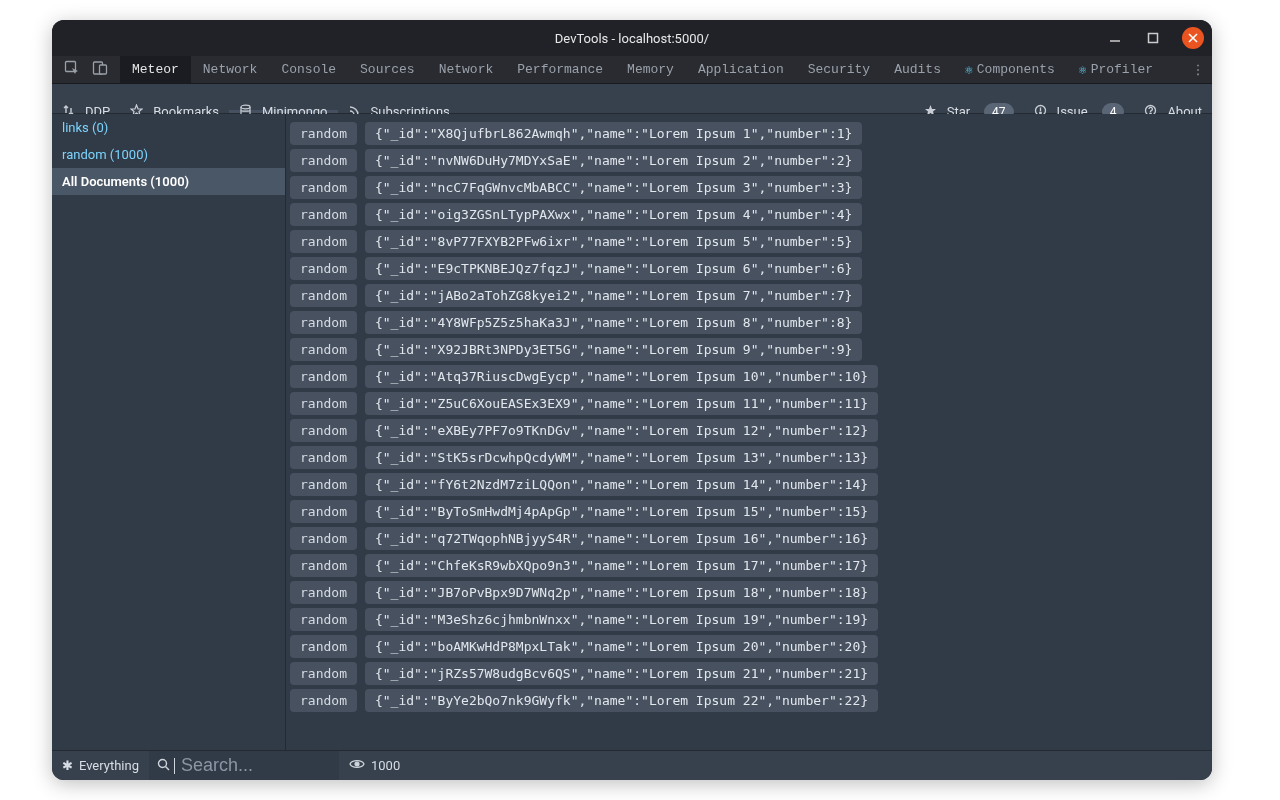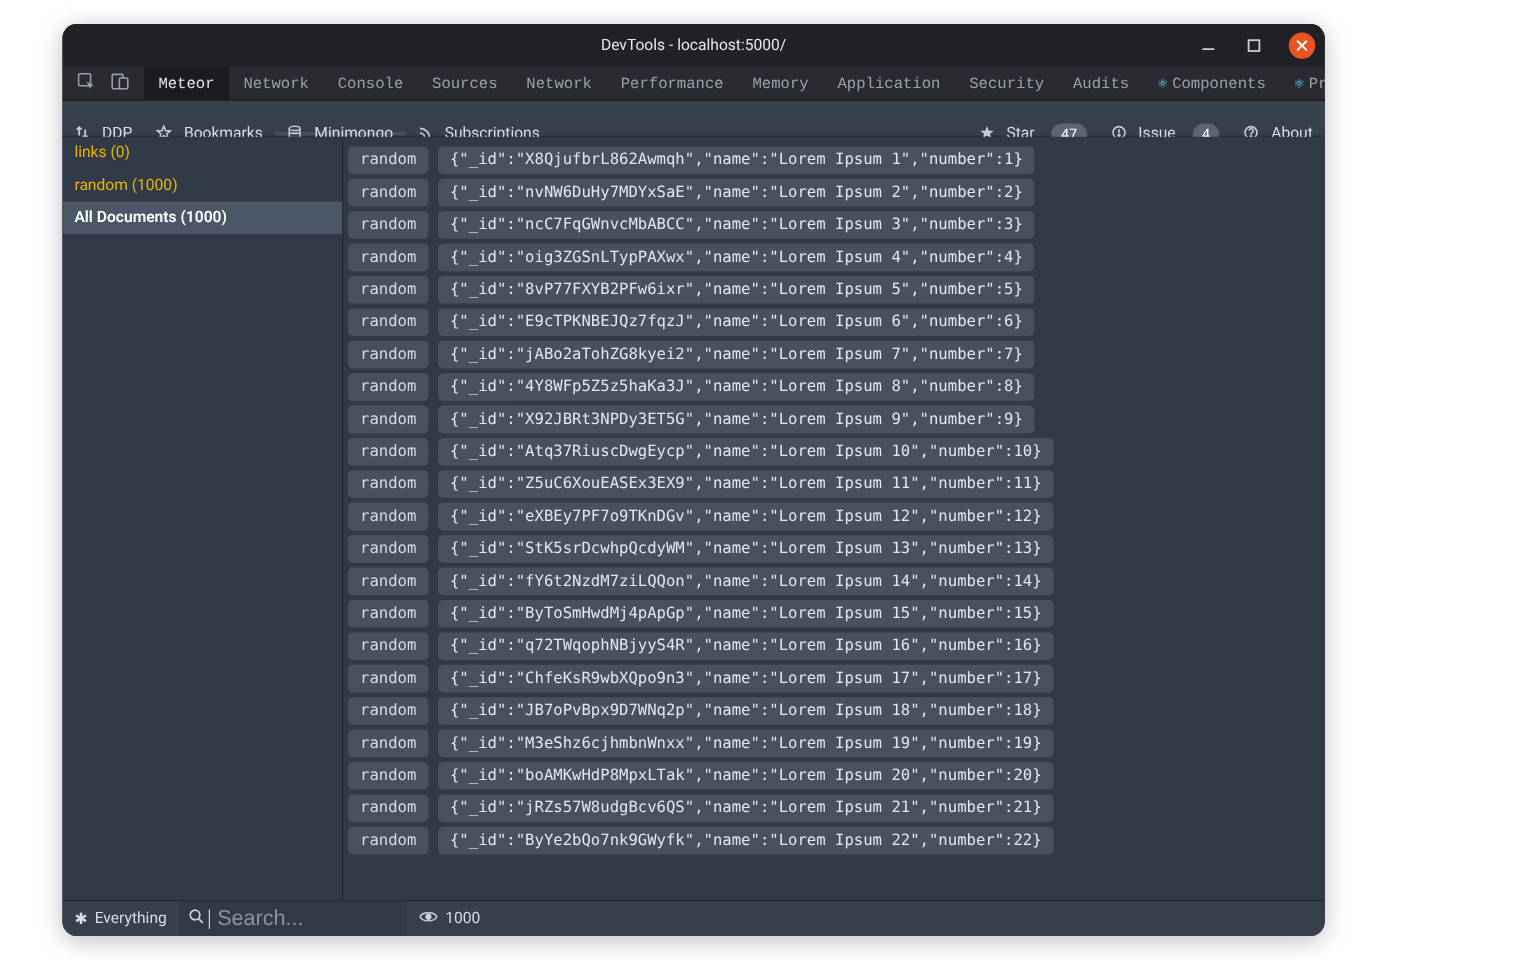--- a/index.html
+++ b/index.html
@@ -1,20 +1,20 @@
 <!DOCTYPE html>
 <html><head>
 <meta charset="utf-8">
 <style>
   * { box-sizing: border-box; margin: 0; padding: 0; }
   html, body { width: 1280px; height: 800px; background: #fff; font-family: "Segoe UI", Roboto, Ubuntu, Arial, sans-serif; }
   .window {
     position: absolute;
     left: 52px; top: 20px;
-    width: 1052px; height: 760px;
+    width: 1160px; height: 760px;
     background: #1f2229;
     border-radius: 12px;
     overflow: hidden;
     box-shadow: 0 4px 20px rgba(0,0,0,0.25);
     color: #d9dce1;
     font-size: 13px;
     display: flex;
     flex-direction: column;
   }
   .titlebar {
@@ -69,21 +69,21 @@
   
   .content { display:flex; flex:1; min-height:0; position:relative; }
   .sidebar {
     width: 234px;
     background:#313b48;
     display:flex; flex-direction:column;
     border-right:1px solid #242a32;
   }
   .sidebar .siditem {
     padding: 6px 10px;
-    color:#eab308;
+    color:#7dd3fc;
     cursor:pointer;
     font-size:13px;
   }
   .sidebar .siditem.active {
     background:#4a5766;
     color:#fff;
     font-weight:600;
   }
   .docpane {
     flex:1;

